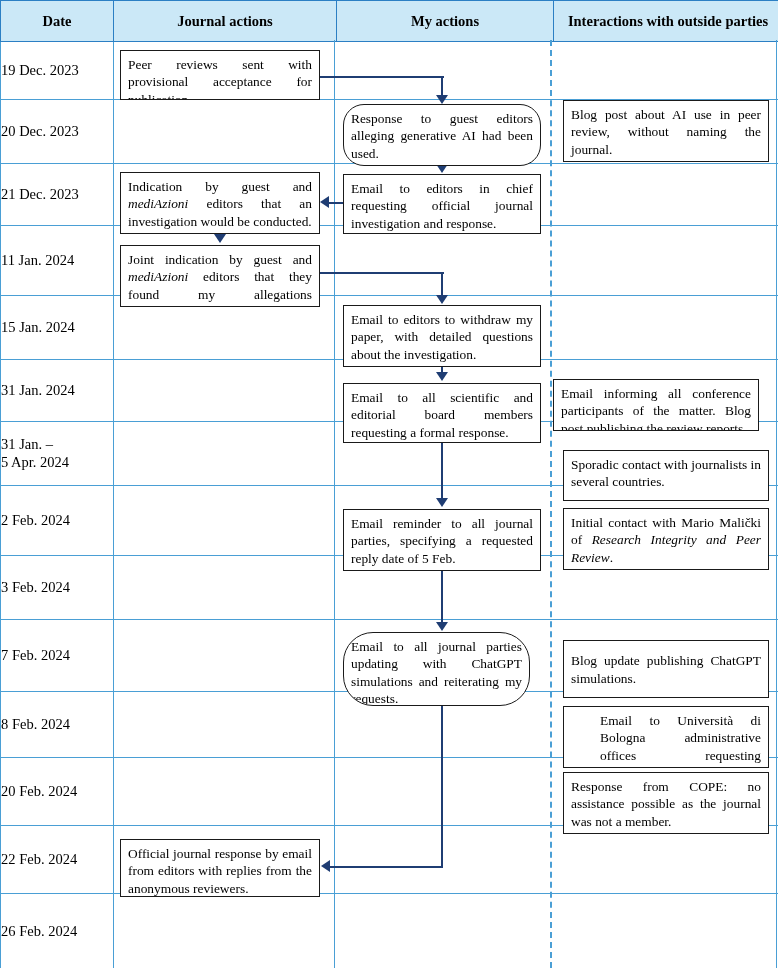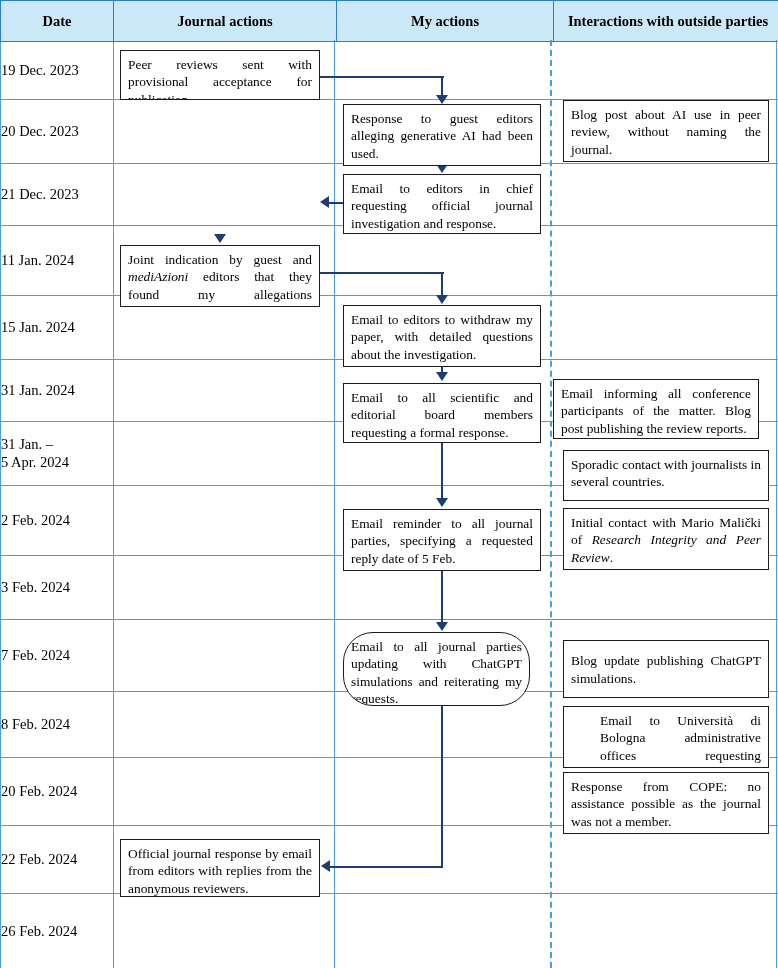--- a/index.html
+++ b/index.html
@@ -191,30 +191,33 @@
   </table>
 
   <div class="vline" style="left:334px; top:40px; height:928px;"></div>
   <div class="dashline" style="left:550px; top:40px; height:928px;"></div>
   <div class="vline" style="left:776px; top:40px; height:928px;"></div>
 
   <div class="box" style="left:120px; top:50px; width:200px; height:50px;">
     <span>Peer reviews sent with provisional acceptance for publication.</span>
   </div>
 
+  <div class="box" style="left:120px; top:172px; width:200px; height:62px;">
+    <span>Indication by guest and </span><i>mediAzioni</i><span> editors that an investigation would be conducted.</span>
+  </div>
 
   <div class="box" style="left:120px; top:245px; width:200px; height:62px;">
     <span>Joint indication by guest and </span><i>mediAzioni</i><span> editors that they found my allegations unsubstantiated.</span>
   </div>
 
   <div class="box" style="left:120px; top:839px; width:200px; height:58px;">
     <span>Official journal response by email from editors with replies from the anonymous reviewers.</span>
   </div>
 
-  <div class="box" style="left:343px; top:104px; width:198px; height:62px;">
+  <div class="box" style="left:343px; top:104px; width:198px; height:62px;border-radius:21px;">
     <span>Response to guest editors alleging generative AI had been used.</span>
   </div>
 
   <div class="box" style="left:343px; top:174px; width:198px; height:60px;">
     <span>Email to editors in chief requesting official journal investigation and response.</span>
   </div>
 
   <div class="box" style="left:343px; top:305px; width:198px; height:62px;">
     <span>Email to editors to withdraw my paper, with detailed questions about the investigation.</span>
   </div>
@@ -228,21 +231,21 @@
   </div>
 
   <div class="box" style="left:343px; top:632px; width:187px; height:74px;border-radius:30px;">
     <span>Email to all journal parties updating with ChatGPT simulations and reiterating my requests.</span>
   </div>
 
   <div class="box" style="left:563px; top:100px; width:206px; height:62px;">
     <span>Blog post about AI use in peer review, without naming the journal.</span>
   </div>
 
-  <div class="box" style="left:553px; top:379px; width:206px; height:60px;">
+  <div class="box" style="left:553px; top:379px; width:206px; height:52px;">
     <span>Email informing all conference participants of the matter. Blog post publishing the review reports.</span>
   </div>
 
   <div class="box" style="left:563px; top:450px; width:206px; height:51px;">
     <span>Sporadic contact with journalists in several countries.</span>
   </div>
 
   <div class="box" style="left:563px; top:508px; width:206px; height:62px;">
     <span>Initial contact with Mario Malički of </span><i>Research Integrity and Peer Review</i><span>.</span>
   </div>

